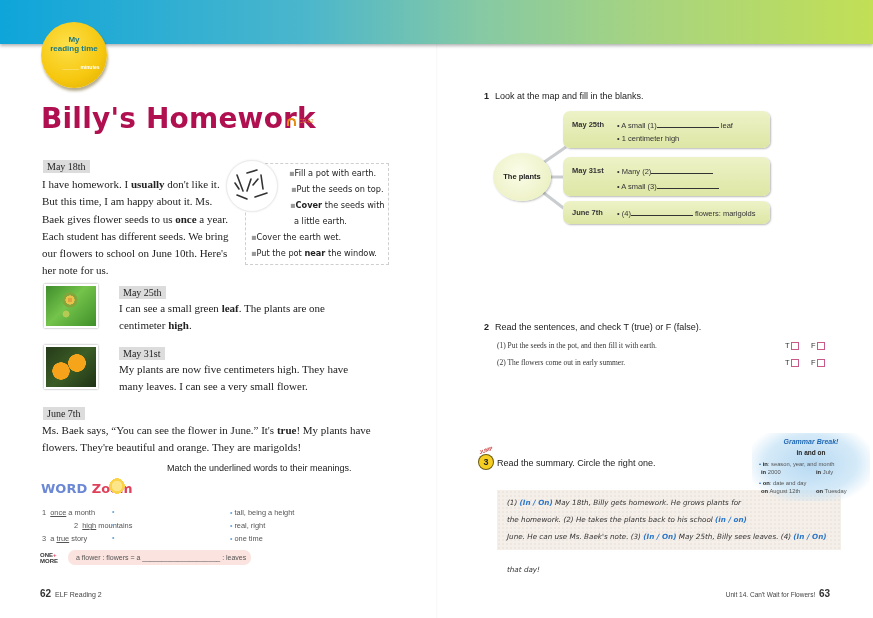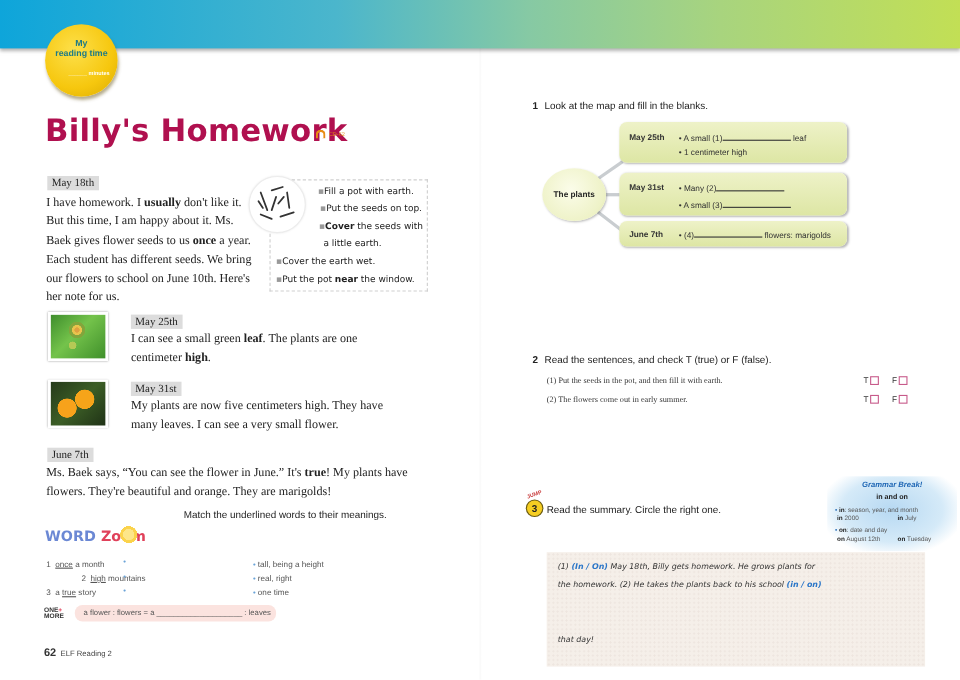--- a/index.html
+++ b/index.html
@@ -79,21 +79,21 @@
 
   .tf-row { position: absolute; left: 497px; font-family: "Liberation Serif", serif; font-size: 7.5px; color: #333; }
   .tf { position: absolute; font-size: 7.5px; color: #333; }
   .tf .box { display:inline-block; width: 8px; height: 8px; border: 1px solid #c75a8a; vertical-align: middle; margin-left: 1px; }
 
   .jump { position: absolute; left: 477px; top: 447px; }
   .jump .j3 { position:absolute; left: 2px; top: 8px; width: 14px; height: 14px; border-radius: 50%; background: #f6ce22;
     box-shadow: 0 0 0 1px #6a5a10; font-size: 9px; font-weight: bold; text-align: center; line-height: 14px; color: #222; }
   .jump .jl { position:absolute; left: 2px; top: 0px; font-size: 5px; font-weight: bold; color: #c93f3f; transform: rotate(-20deg); }
 
-  .summary { position: absolute; left: 497px; top: 502px; width: 344px; height: 104px;
+  .summary { position: absolute; left: 497px; top: 490px; width: 344px; height: 60px;
     background: #f5efe9; background-image: radial-gradient(rgba(200,180,170,0.15) 1px, transparent 1px); background-size: 4px 4px; }
   .sline { position: absolute; left: 10px; font-family: "DejaVu Sans", sans-serif; font-size: 7.2px; color: #333; white-space: nowrap; font-style: italic; }
   .opt { color: #2b76c8; font-weight: bold; }
 
   .gb { position: absolute; left: 752px; top: 433px; width: 118px; height: 68px;
     background: radial-gradient(ellipse at 50% 45%, rgba(170,210,240,0.85) 0%, rgba(195,225,245,0.7) 55%, rgba(220,238,250,0) 80%); }
   .gb .gt { position: absolute; left: 0; width: 100%; text-align: center; top: 5px; font-size: 7px; font-weight: bold; font-style: italic; color: #1f67b5; }
   .gb .gs { position: absolute; left: 0; width: 100%; text-align: center; top: 16px; font-size: 6.5px; font-weight: bold; color: #222; }
   .gb .gl { position: absolute; font-size: 5.8px; color: #555; white-space: nowrap; }
   .gb .gl b { color: #222; }
@@ -209,20 +209,21 @@
 <div class="tf" style="left:785px; top:341px;"><span>T</span><span class="box"></span></div>
 <div class="tf" style="left:811px; top:341px;"><span>F</span><span class="box"></span></div>
 
 <div class="tf-row" style="top:358px;">(2) The flowers come out in early summer.</div>
 <div class="tf" style="left:785px; top:358px;"><span>T</span><span class="box"></span></div>
 <div class="tf" style="left:811px; top:358px;"><span>F</span><span class="box"></span></div>
 
 <div class="summary">
   <div class="sline" style="top:8px;">(1) <span class="opt">(In / On)</span> May 18th, Billy gets homework. He grows plants for</div>
   <div class="sline" style="top:25px;">the homework. (2) He takes the plants back to his school <span class="opt">(in / on)</span></div>
+  <div class="sline" style="top:42px;">June. He can use Ms. Baek's note. (3) <span class="opt">(In / On)</span> May 25th, Billy sees leaves. (4) <span class="opt">(In / On)</span></div>
   <div class="sline" style="top:75px;">that day!</div>
 </div>
 
 <div class="jump">
   <span class="jl">JUMP</span>
   <span class="j3">3</span>
 </div>
 <div class="q-head" style="left:497px; top:458px;">Read the summary. Circle the right one.</div>
 
 <div class="gb">

